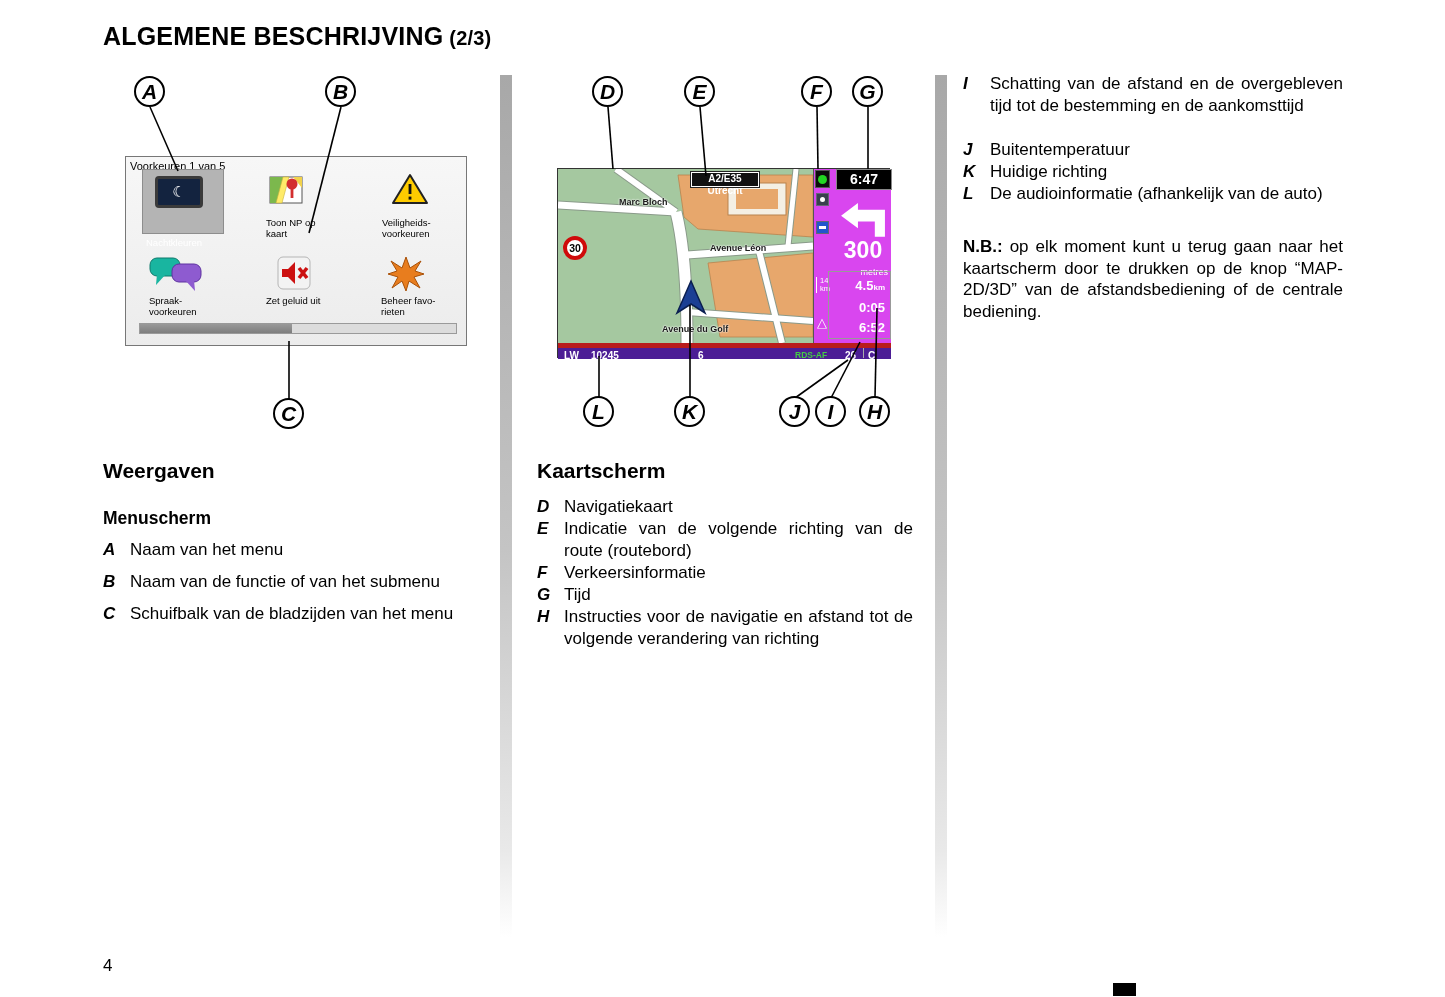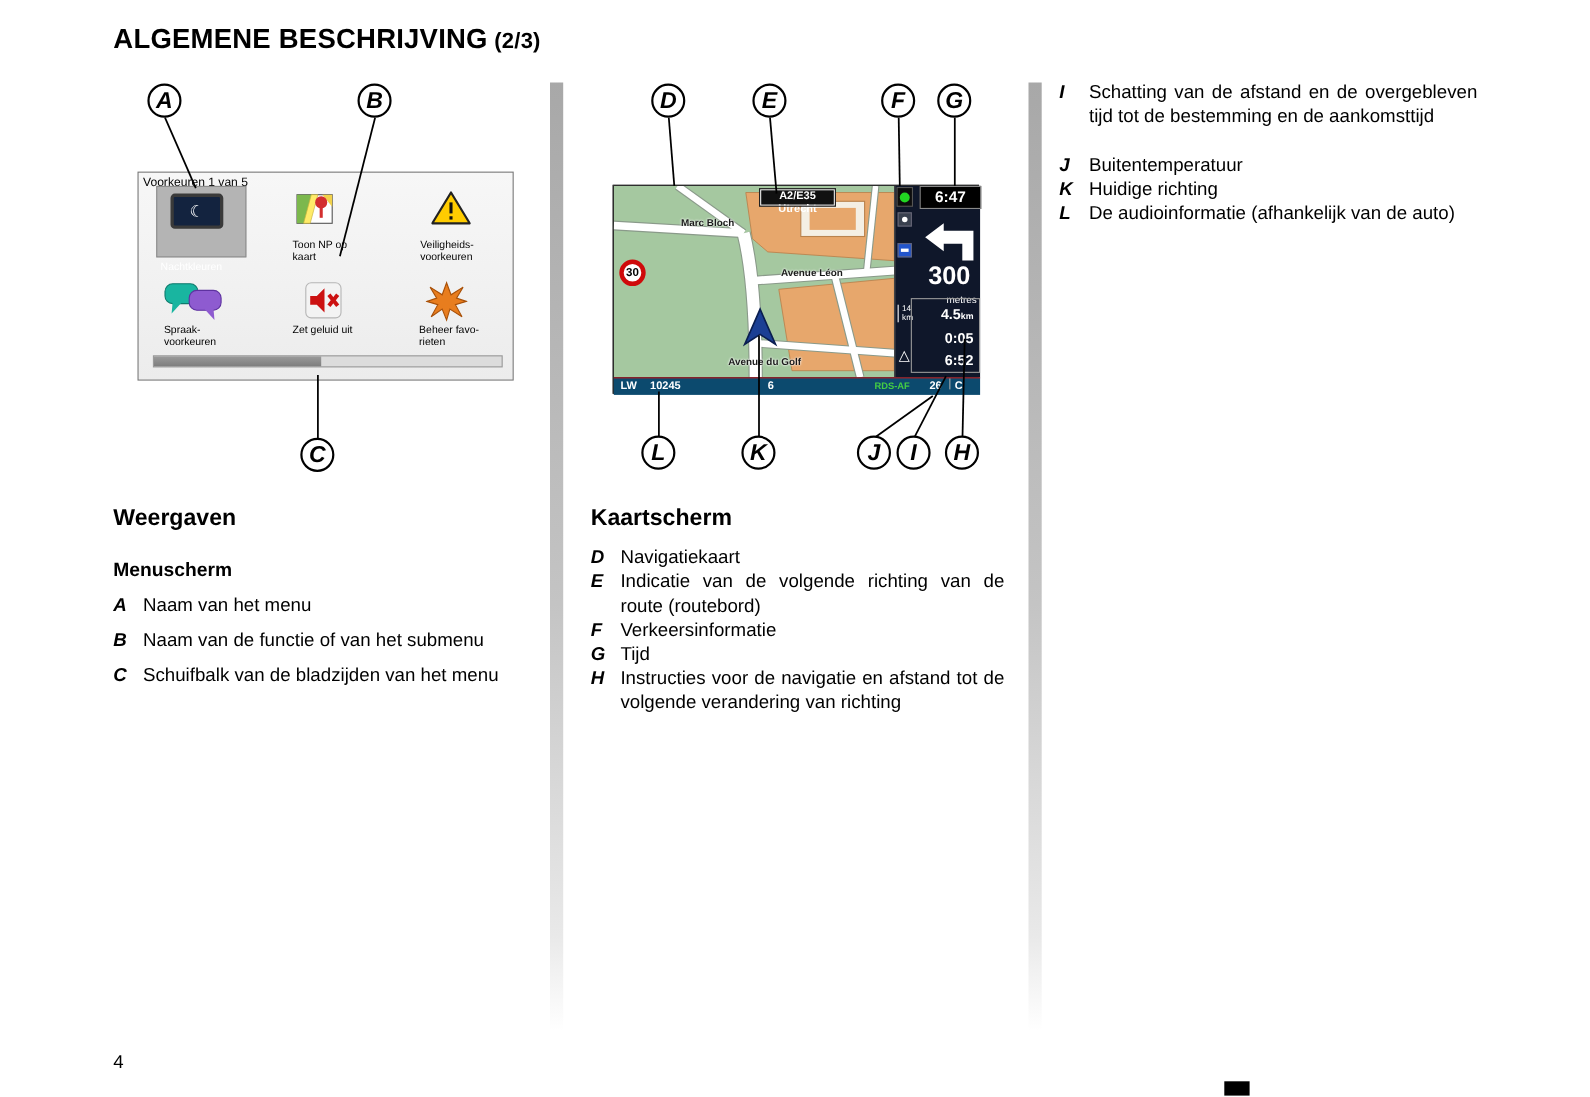--- a/index.html
+++ b/index.html
@@ -43,21 +43,21 @@
               background:#000; border:1px solid #333; z-index:2; }
   .map-art { position:absolute; left:0; top:0; }
   .street { position:absolute; font-size:9px; font-weight:bold; color:#1a1a1a;
             text-shadow:0 0 2px #fff,0 0 2px #fff; white-space:nowrap; }
   .route-sign { position:absolute; left:133px; top:3px; width:68px; height:15px; background:#111;
                 border:1.5px solid #fff; outline:1px solid #222; color:#fff; font-size:10px;
                 font-weight:bold; text-align:center; line-height:12px; z-index:3; }
   .speed-sign { position:absolute; left:5px; top:67px; width:24px; height:24px; border-radius:50%;
                 border:4px solid #cf0a0a; background:#fff; display:flex; align-items:center;
                 justify-content:center; font-size:10.5px; font-weight:bold; }
-  .nav-panel { position:absolute; left:255px; top:0; width:78px; height:174px; background:#0f172a;
+  .nav-panel { position:absolute; left:255px; top:0; width:78px; height:174px; background:#d946ef;
                border-left:1px solid #555; color:#fff; }
   .tl-icon { position:absolute; left:1px; top:1px; width:15px; height:18px; background:#0d0d0d;
              border:1px solid #555; display:flex; align-items:center; justify-content:center; }
   .tl-dot { width:9px; height:9px; border-radius:50%; background:#22d622; }
   .clock { position:absolute; left:22px; top:0; width:56px; height:21px; background:#000;
            border:1px solid #888; font-size:14px; font-weight:bold; text-align:center; line-height:19px; }
   .turn-arrow { position:absolute; left:22px; top:25px; }
   .turn-dist { position:absolute; left:20px; top:68px; width:58px; text-align:center;
                font-size:23px; font-weight:bold; }
   .turn-unit { position:absolute; right:3px; top:98px; font-size:9px; }
@@ -68,22 +68,22 @@
   .mini-icon.jam { left:2px; top:52px; background:#2255cc; }
   .mini-icon.jam::after { content:""; display:block; width:7px; height:3px; margin:4px auto; background:#fff; }
   .scale { position:absolute; left:2px; top:108px; font-size:7.5px; line-height:8px;
            border-left:1px solid #fff; padding-left:3px; }
   .scale span { display:block; }
   .gps-tri { position:absolute; left:3px; top:146px; font-size:13px; color:#fff; }
   .trip-box { position:absolute; left:14px; top:102px; width:63px; height:68px; border:1px solid #999;
               text-align:right; padding:4px 5px 0 0; }
   .trip-row { font-size:13px; font-weight:bold; line-height:20px; }
   .trip-row .small { font-size:8px; font-weight:bold; }
-  .status-bar { position:absolute; left:0; top:174px; width:333px; height:16px; background:#0c4a6e;
-                border-top:1px solid #b91c1c; color:#fff; font-size:10px; font-weight:bold; }
+  .status-bar { position:absolute; left:0; top:174px; width:333px; height:16px; background:#4c1d95;
+                border-top:5px solid #b91c1c; color:#fff; font-size:10px; font-weight:bold; }
   .status-bar span { position:absolute; top:0; line-height:15px; }
   .sb-band { left:6px; } .sb-freq { left:33px; } .sb-preset { left:140px; }
   .sb-rds { left:237px; color:#44cc44; font-size:8.5px; }
   .sb-temp { left:287px; }
   .sb-sep { left:305px; width:1px; height:10px; top:3px; background:#aaa; }
   .sb-unit { left:310px; }
 
   
   .h2 { position:absolute; font-size:21px; font-weight:bold; }
   .h3 { position:absolute; font-size:17.5px; font-weight:bold; }
@@ -342,18 +342,19 @@
   </div>
   <div class="li" style="left:963px;top:161px;width:380px;">
     <span class="lt">K</span>
     <span class="tx">Huidige richting</span>
   </div>
   <div class="li" style="left:963px;top:183px;width:380px;">
     <span class="lt">L</span>
     <span class="tx">De audioinformatie (afhankelijk van de auto)</span>
   </div>
 
+  <p class="para" style="left:963px;top:236px;width:380px;"><b>N.B.:</b> <span>op elk moment kunt u terug gaan naar het kaartscherm door te drukken op de knop “MAP-2D/3D” van de afstandsbediening of de centrale bediening.</span></p>
 
 
   <div class="page-num">4</div>
   <div class="black-mark"></div>
 
 </div>
 
 </body></html>

